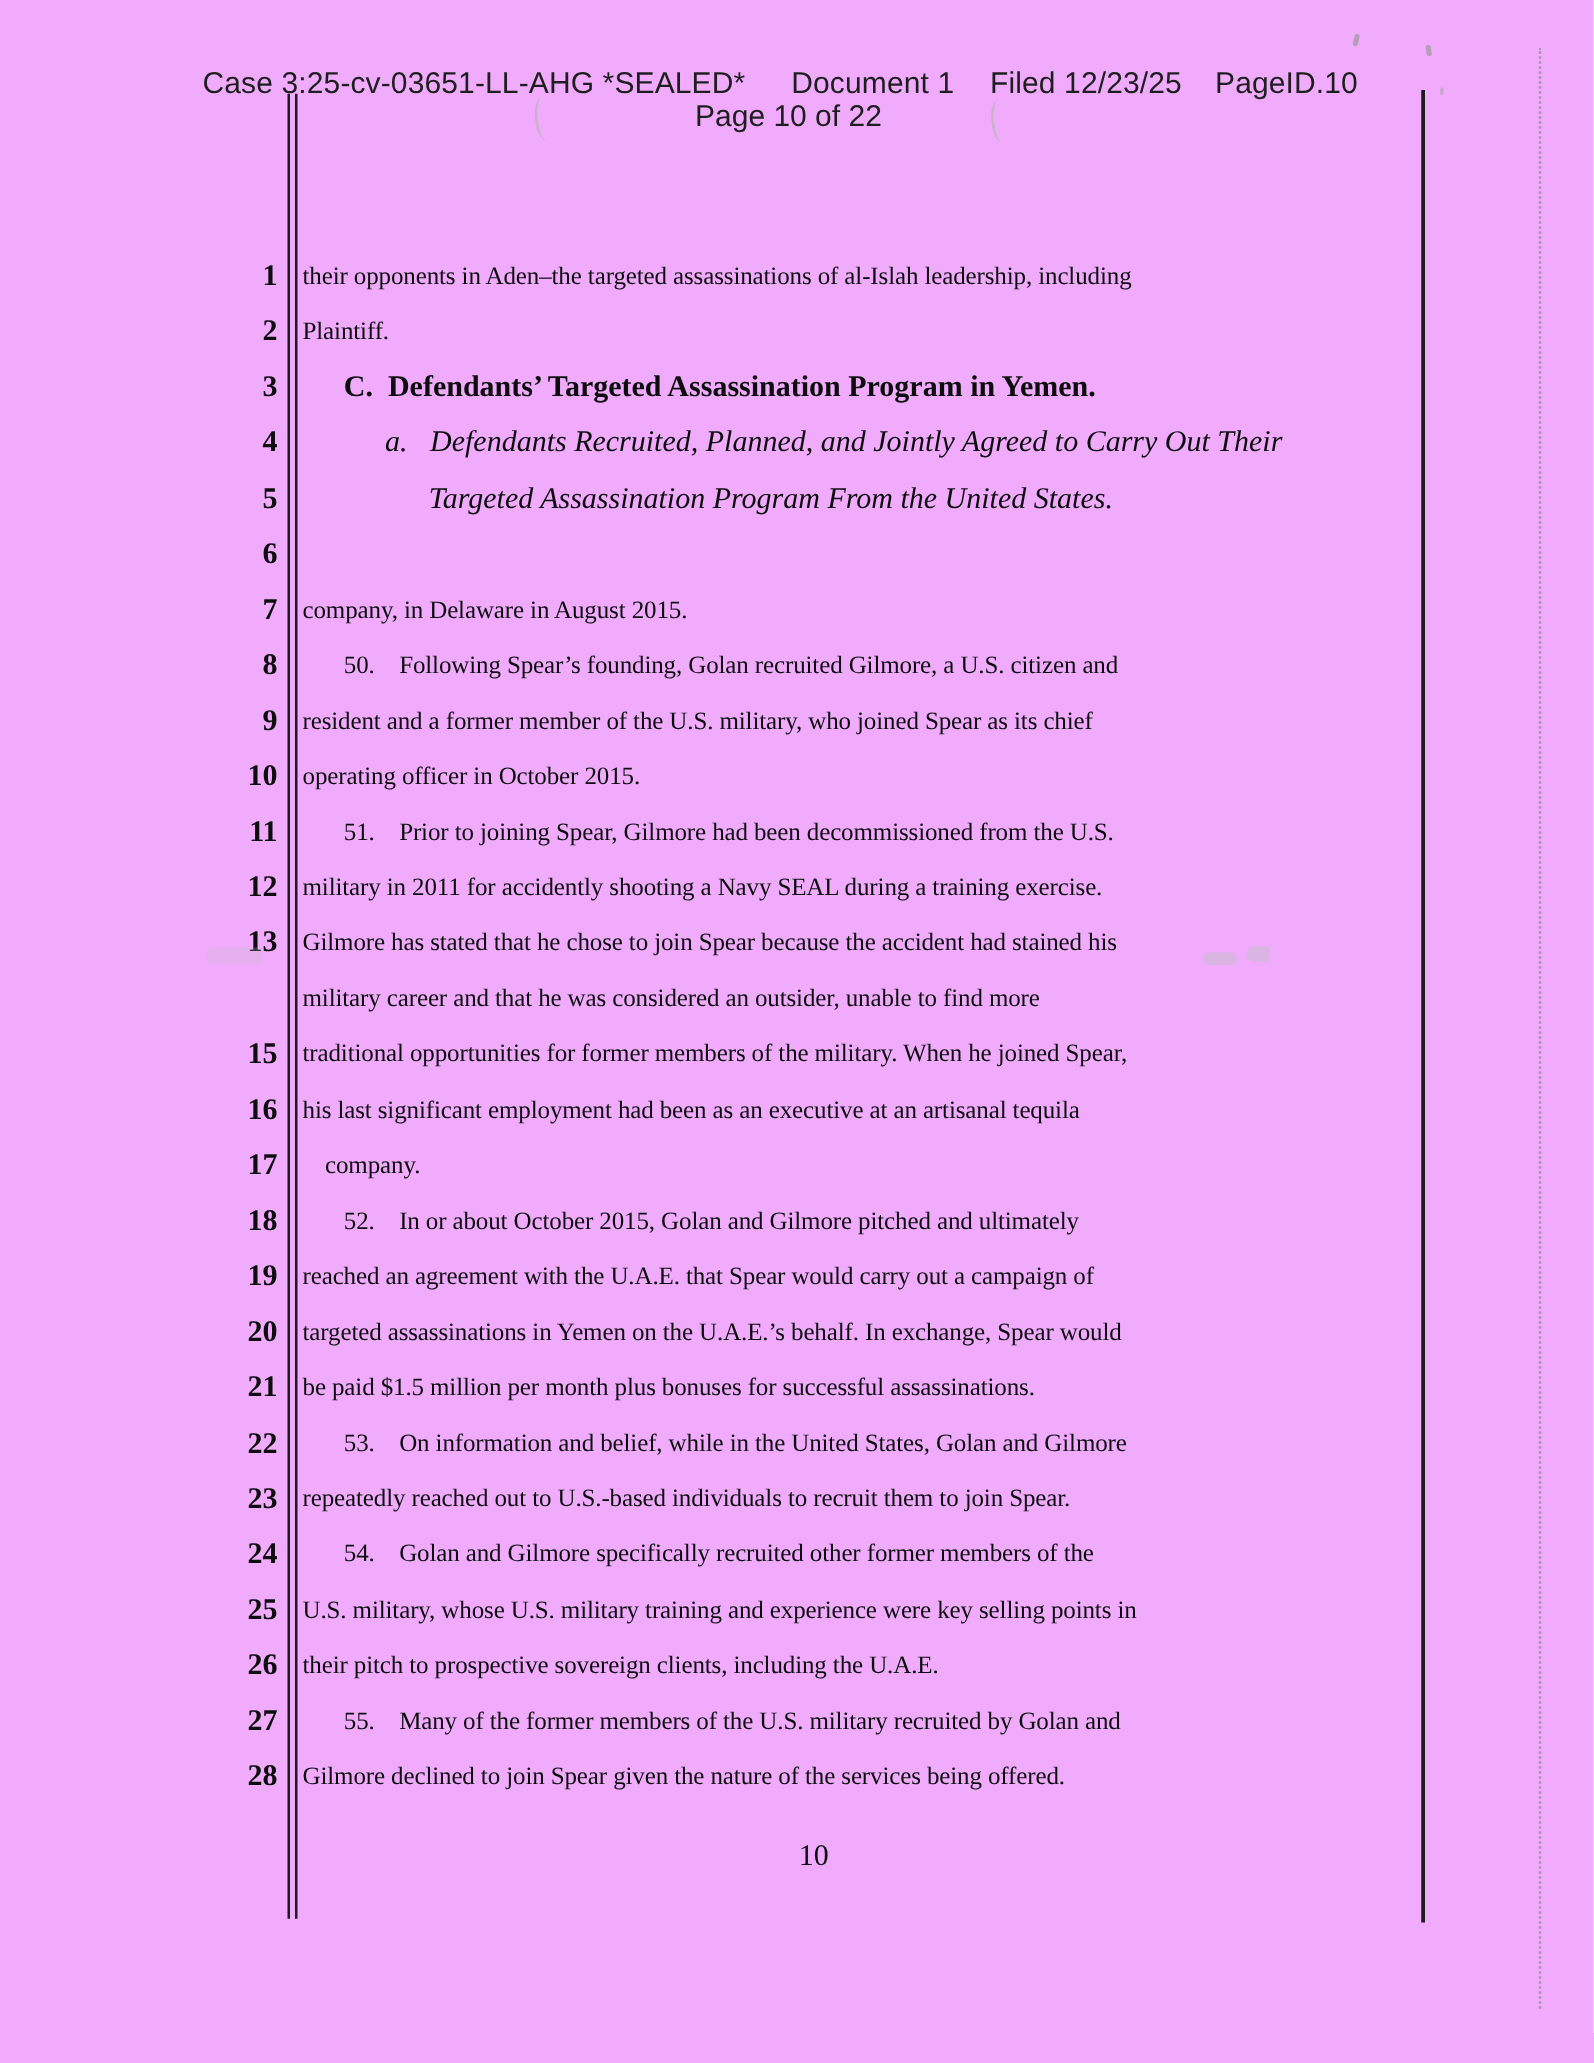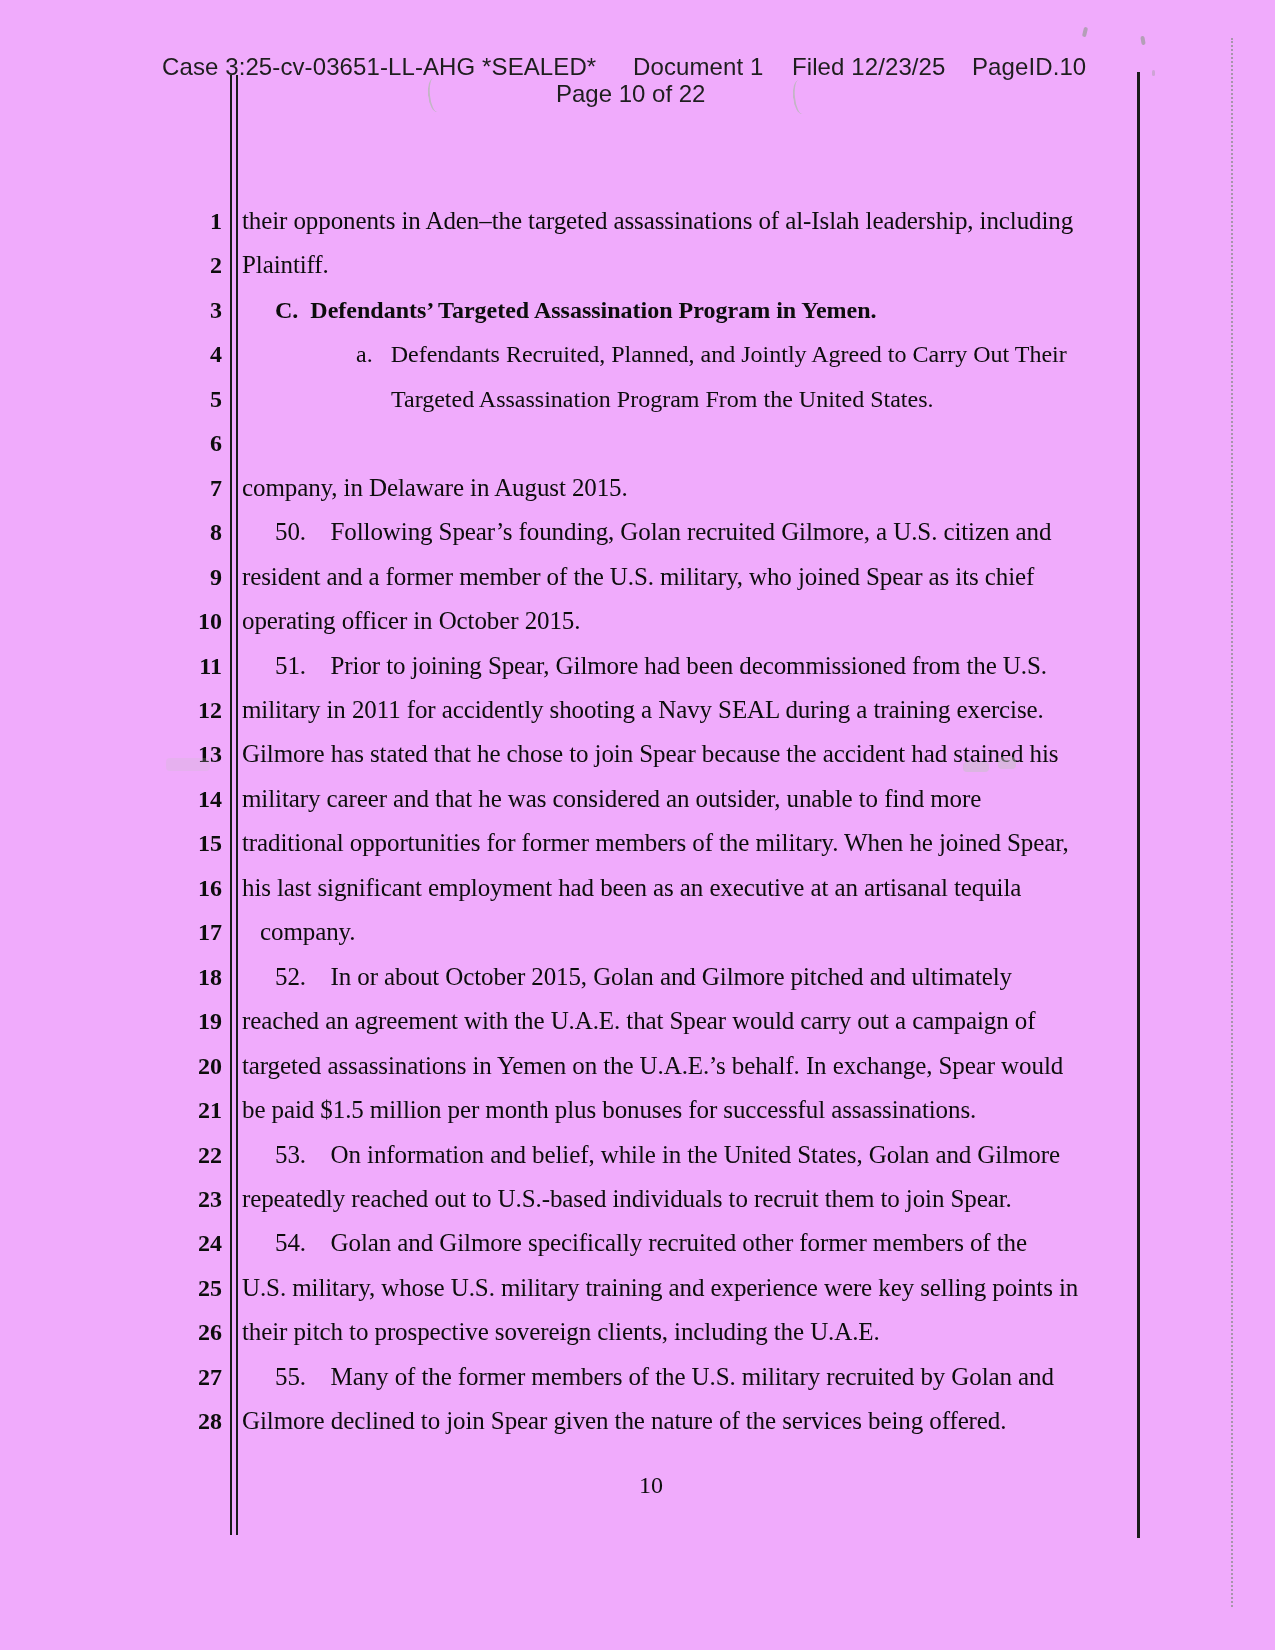--- a/index.html
+++ b/index.html
@@ -37,24 +37,24 @@
 
   
   .lines{position:absolute;left:0;top:199px;width:1275px;}
   .row{position:relative;height:44.46px;white-space:nowrap;}
   .num{
     position:absolute;left:0;top:0;width:222px;height:44.46px;line-height:44.46px;
     text-align:right;font-weight:bold;font-size:24px;color:#0d0d0d;
   }
   .txt{
     position:absolute;left:0;top:0;height:44.46px;line-height:44.46px;
-    font-size:25px;letter-spacing:-0.1px;color:#0d0d0d;white-space:pre;
+    font-size:20px;letter-spacing:-0.1px;color:#0d0d0d;white-space:pre;
   }
   .txt.bold{font-weight:bold;font-size:24px;letter-spacing:0;}
-  .txt.italic{font-size:24px;letter-spacing:0;margin-left:48px;}
+  .txt.italic{font-style:italic;font-size:24px;letter-spacing:0;}
 
   
   .footer{
     position:absolute;left:242px;top:1472px;width:818px;text-align:center;
     font-size:24px;color:#0d0d0d;
   }
 
   
   .artifact{position:absolute;pointer-events:none;}
   .curl{
@@ -139,21 +139,20 @@
       <span class="num">12</span>
       <span class="txt" style="left: 242px;">military in 2011 for accidently shooting a Navy SEAL during a training exercise.</span>
     </div>
 
     <div class="row">
       <span class="num">13</span>
       <span class="txt" style="left: 242px;">Gilmore has stated that he chose to join Spear because the accident had stained his</span>
     </div>
 
     <div class="row">
-      <span class="num">14</span>
       <span class="txt" style="left: 242px;">military career and that he was considered an outsider, unable to find more</span>
     </div>
 
     <div class="row">
       <span class="num">15</span>
       <span class="txt" style="left: 242px;">traditional opportunities for former members of the military. When he joined Spear,</span>
     </div>
 
     <div class="row">
       <span class="num">16</span>

